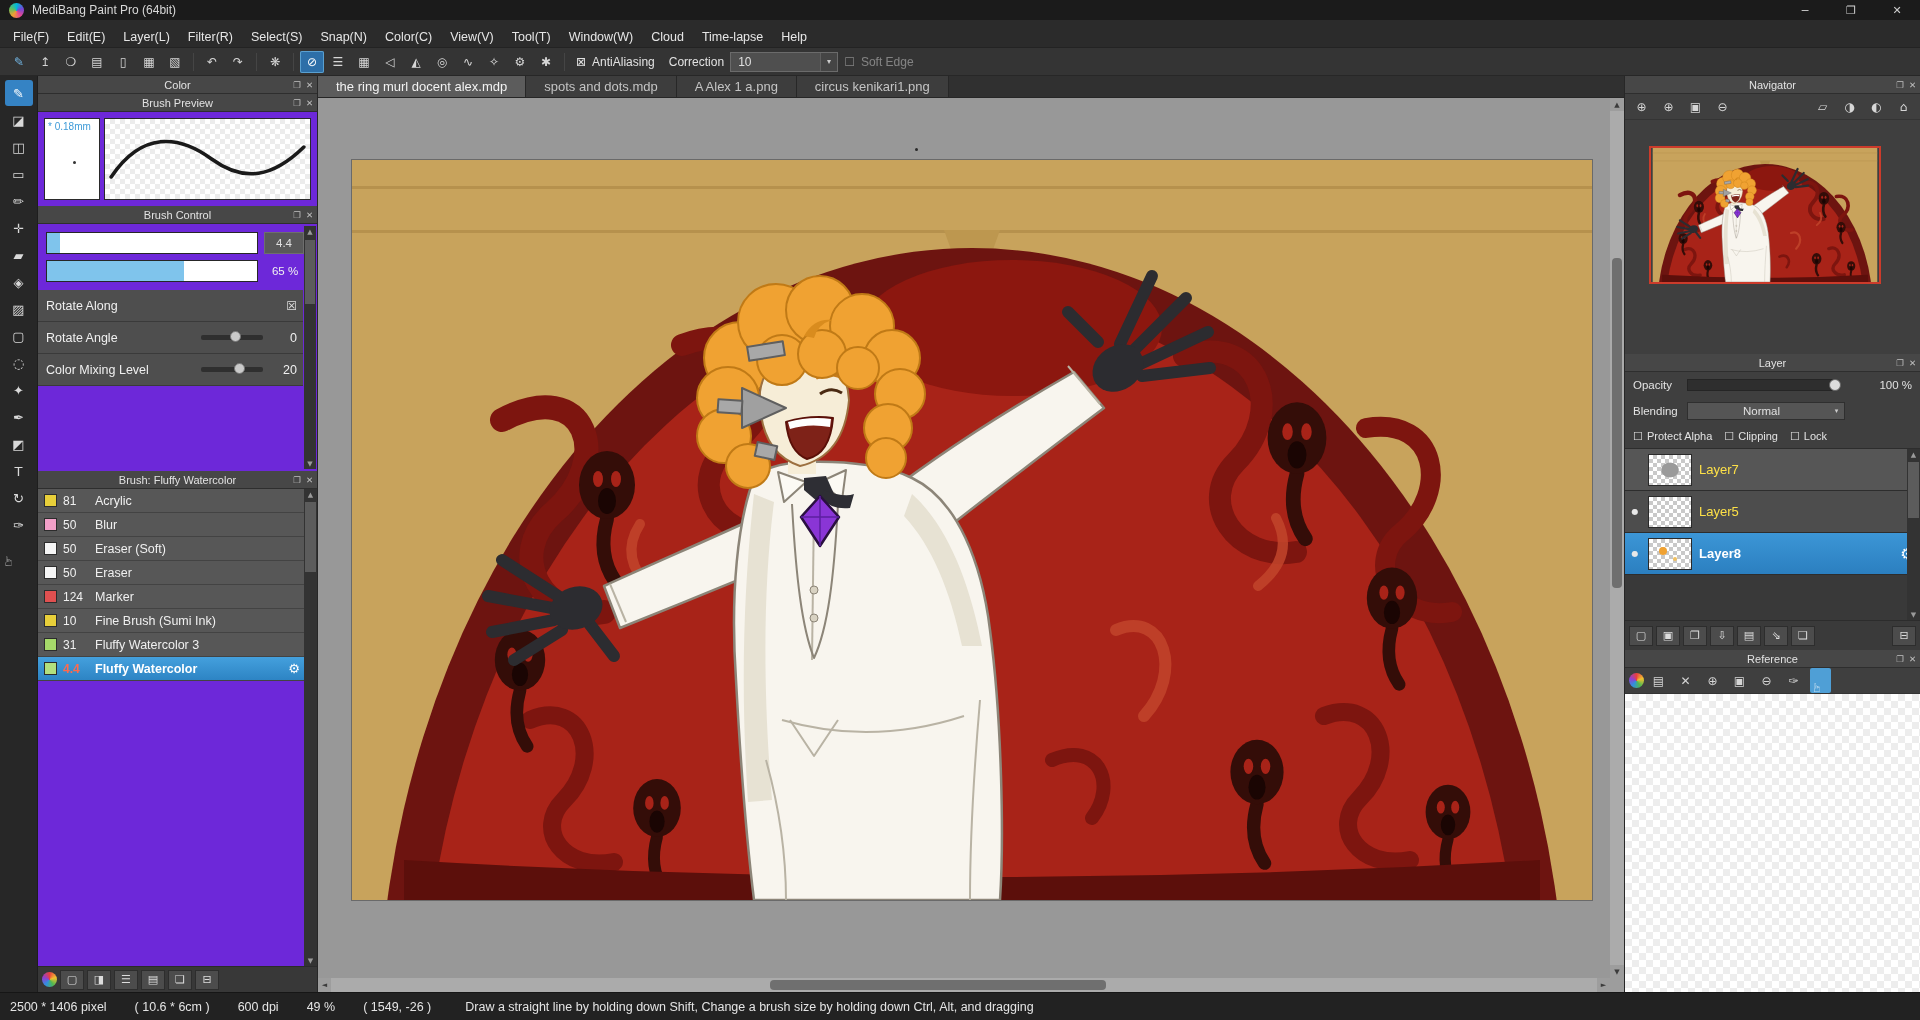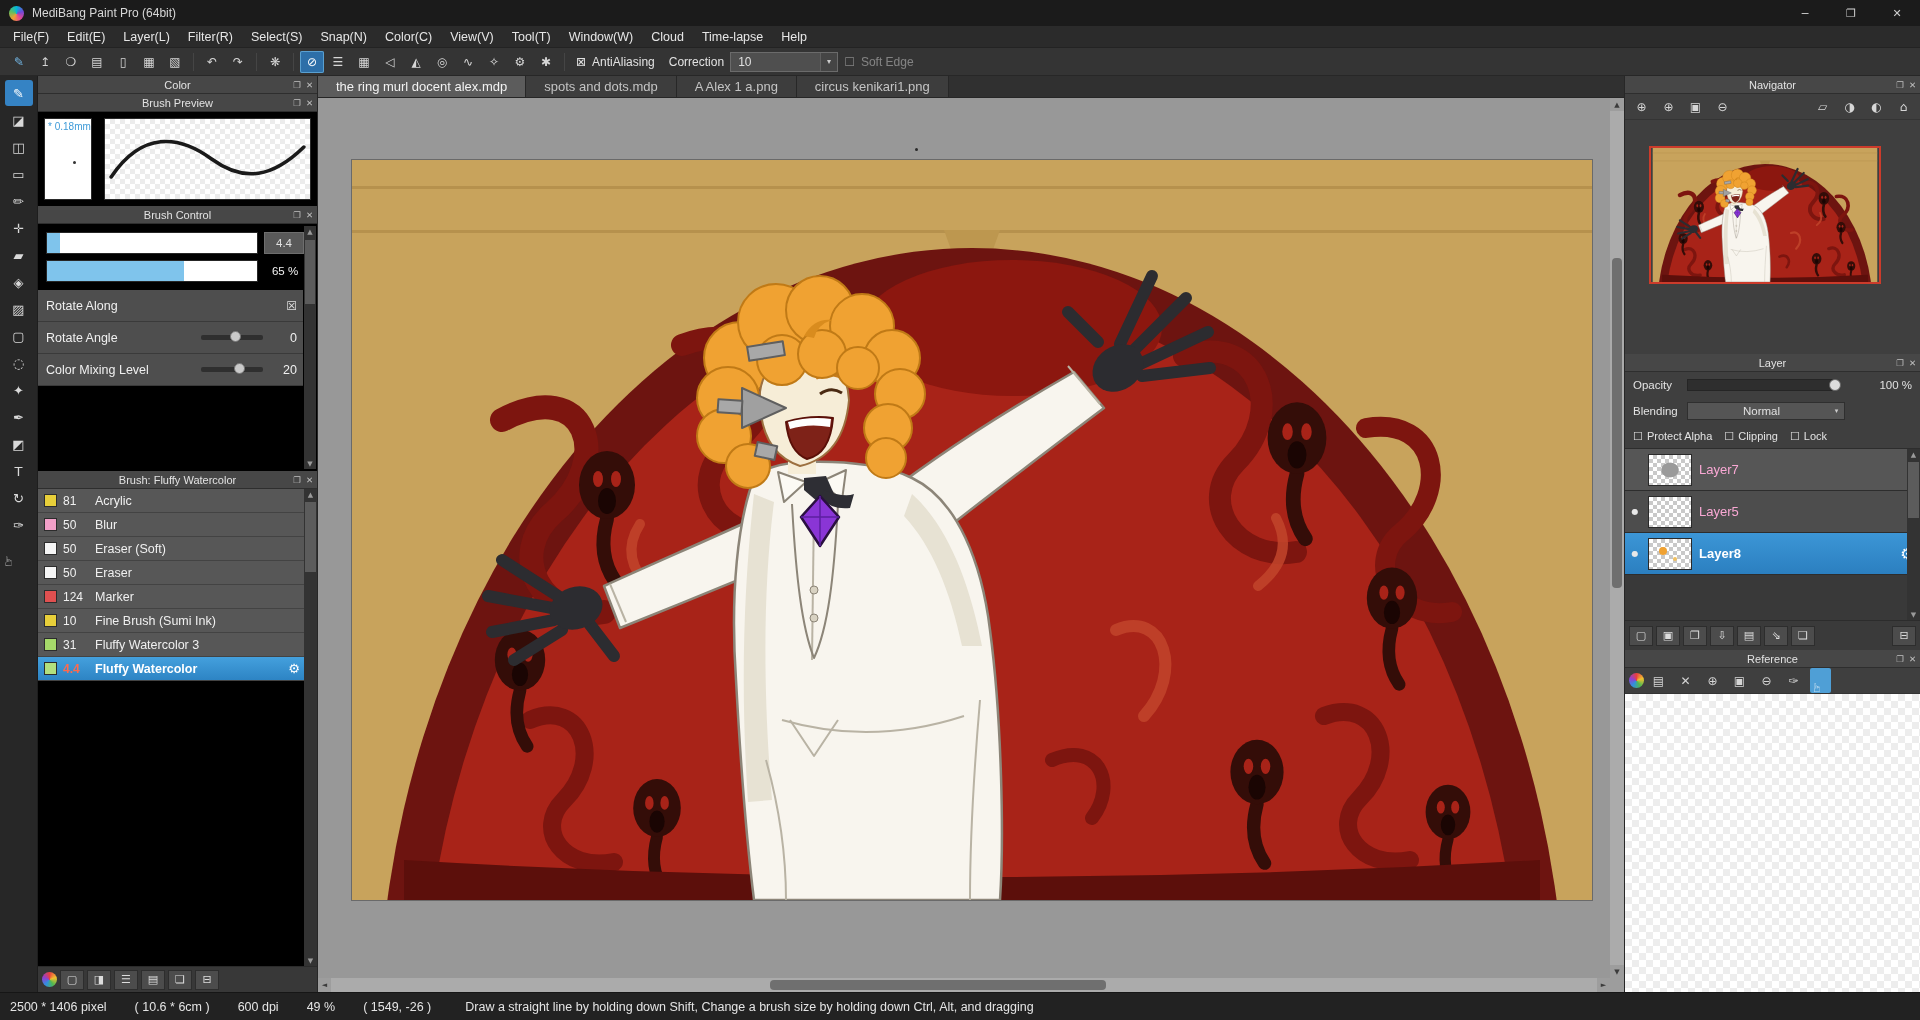--- a/index.html
+++ b/index.html
@@ -2,21 +2,21 @@
 <html><head>
 <meta charset="utf-8">
 <style>
   * { box-sizing: border-box; margin: 0; padding: 0; }
   html,body { width:1920px; height:1020px; overflow:hidden; background:#2b2b2b;
     font-family:"Liberation Sans","DejaVu Sans",sans-serif; }
   .app { position:relative; width:1920px; height:1020px; color:#e0e0e0; font-size:12px; }
   .ic { font-family:"DejaVu Sans",sans-serif; }
 
   
-  .titlebar { position:absolute; top:0; left:0; right:0; height:26px; background:#1b1b1b;
+  .titlebar { position:absolute; top:0; left:0; right:0; height:20px; background:#1b1b1b;
     display:flex; align-items:center; }
   .logo { width:15px; height:15px; border-radius:50%; margin:0 8px 0 9px;
     background:conic-gradient(#00b8d8,#7048d8,#e84890,#f0a030,#60c060,#00b8d8); }
   .title-text { font-size:12px; color:#d8d8d8; }
   .win-btns { margin-left:auto; display:flex; height:100%; }
   .win-btn { width:46px; height:100%; display:flex; align-items:center; justify-content:center;
     color:#cfcfcf; font-size:11px; }
 
   
   .menubar { position:absolute; top:26px; left:0; right:0; height:22px; background:#2b2b2b;
@@ -43,21 +43,21 @@
   
   .main { position:absolute; top:76px; bottom:28px; left:0; right:0; display:flex; }
 
   
   .toolstrip { width:38px; background:#272727; border-right:1px solid #1e1e1e; padding-top:3px; }
   .tool { width:28px; height:26px; margin:1px auto; display:flex; align-items:center;
     justify-content:center; color:#d9d9d9; font-size:13px; border-radius:3px; }
   .tool.active { background:#3583c4; color:#fff; }
 
   
-  .left-col { width:280px; background:#000000; border-right:1px solid #272727; display:flex;
+  .left-col { width:280px; background:#6d28d9; border-right:1px solid #272727; display:flex;
     flex-direction:column; }
   .hdr { height:18px; background:#474747; border-bottom:1px solid #2e2e2e; position:relative;
     display:flex; align-items:center; justify-content:center; font-size:11px; color:#e2e2e2; flex:none; }
   .hdr .hics { position:absolute; right:4px; top:0; height:100%; display:flex; align-items:center; gap:5px; }
   .hdr .hic { font-size:8.5px; color:#c2c2c2; }
 
   
   .color-body { height:264px; position:relative; flex:none; }
   .swatch { position:absolute; width:22px; height:22px; }
   .swatch.fg { left:10px; top:8px; background:#f2f2f2; border:2px solid #d43c3c; }
@@ -76,21 +76,21 @@
   .rgb { position:absolute; left:10px; top:96px; font-size:11px; line-height:14px; color:#e2e2e2; }
   .hex { position:absolute; left:10px; top:152px; font-size:11px; color:#e2e2e2; }
   .pal { position:absolute; top:198px; width:19px; height:19px; border-radius:50%;
     background:conic-gradient(#e84040,#f0c030,#50b850,#3090e0,#9040d0,#e84040); border:1px solid #222; }
   .pal.p1 { left:10px; } .pal.p2 { left:36px; }
   .pal.p2::after { content:""; position:absolute; right:-2px; bottom:-2px; width:8px; height:8px;
     background:#e8e8e8; border:1px solid #555; }
 
   
   .preview-body { height:94px; position:relative; flex:none; }
-  .pv-size { position:absolute; left:6px; top:6px; width:48px; height:82px; background:#fff;
+  .pv-size { position:absolute; left:6px; top:6px; width:56px; height:82px; background:#fff;
     border:1px solid #2a2a2a; }
   .pv-size .lbl { color:#3f9bd8; font-size:10px; padding:2px 0 0 3px; }
   .pv-size .dot { position:absolute; left:28px; top:42px; width:3px; height:3px; background:#333;
     border-radius:50%; }
   .pv-stroke { position:absolute; left:66px; top:6px; right:6px; height:82px; border:1px solid #2a2a2a;
     background:repeating-conic-gradient(#ececec 0 25%,#fff 0 50%); background-size:10px 10px; }
 
   
   .control-body { height:247px; position:relative; flex:none; }
   .slider { position:absolute; left:8px; width:212px; height:22px; background:#fff;
@@ -189,21 +189,21 @@
   .layer-row.r1 { background:#565656; }
   .layer-row.selected { background:linear-gradient(#3c96d6,#2b7fc0); }
   .vis { width:12px; font-size:8px; color:#e8e8e8; text-align:center; }
   .lthumb { width:44px; height:32px; border:1px solid #2a2a2a; flex:none;
     background:repeating-conic-gradient(#c9c9c9 0 25%,#fff 0 50%); background-size:8px 8px;
     position:relative; }
   .lthumb.t7::after { content:""; position:absolute; inset:4px 8px;
     background:radial-gradient(ellipse,#9a9a9a 0 45%,transparent 50%); }
   .lthumb.t8::after { content:""; position:absolute; left:10px; top:8px; width:8px; height:8px;
     border-radius:50%; background:#f0a232; box-shadow:12px 8px 0 -2px #f0c060; }
-  .layer-row .nm { font-size:13px; color:#f9a8d4; }
+  .layer-row .nm { font-size:13px; color:#fde047; }
   .layer-row.selected .nm { font-weight:bold; color:#fff; }
   .layer-row .gear { margin-left:auto; font-size:15px; color:#fff; }
   .lscroll { position:absolute; right:0; top:0; bottom:0; width:13px; background:#333; }
   .layer-bar { height:30px; display:flex; align-items:center; gap:3px; padding:0 4px;
     background:#3a3a3a; border-top:1px solid #2c2c2c; }
   .layer-bar .bbtn:last-child { margin-left:auto; }
   .ref-body { flex:1; background:repeating-conic-gradient(#ededed 0 25%,#fff 0 50%);
     background-size:14px 14px; }
 
   

